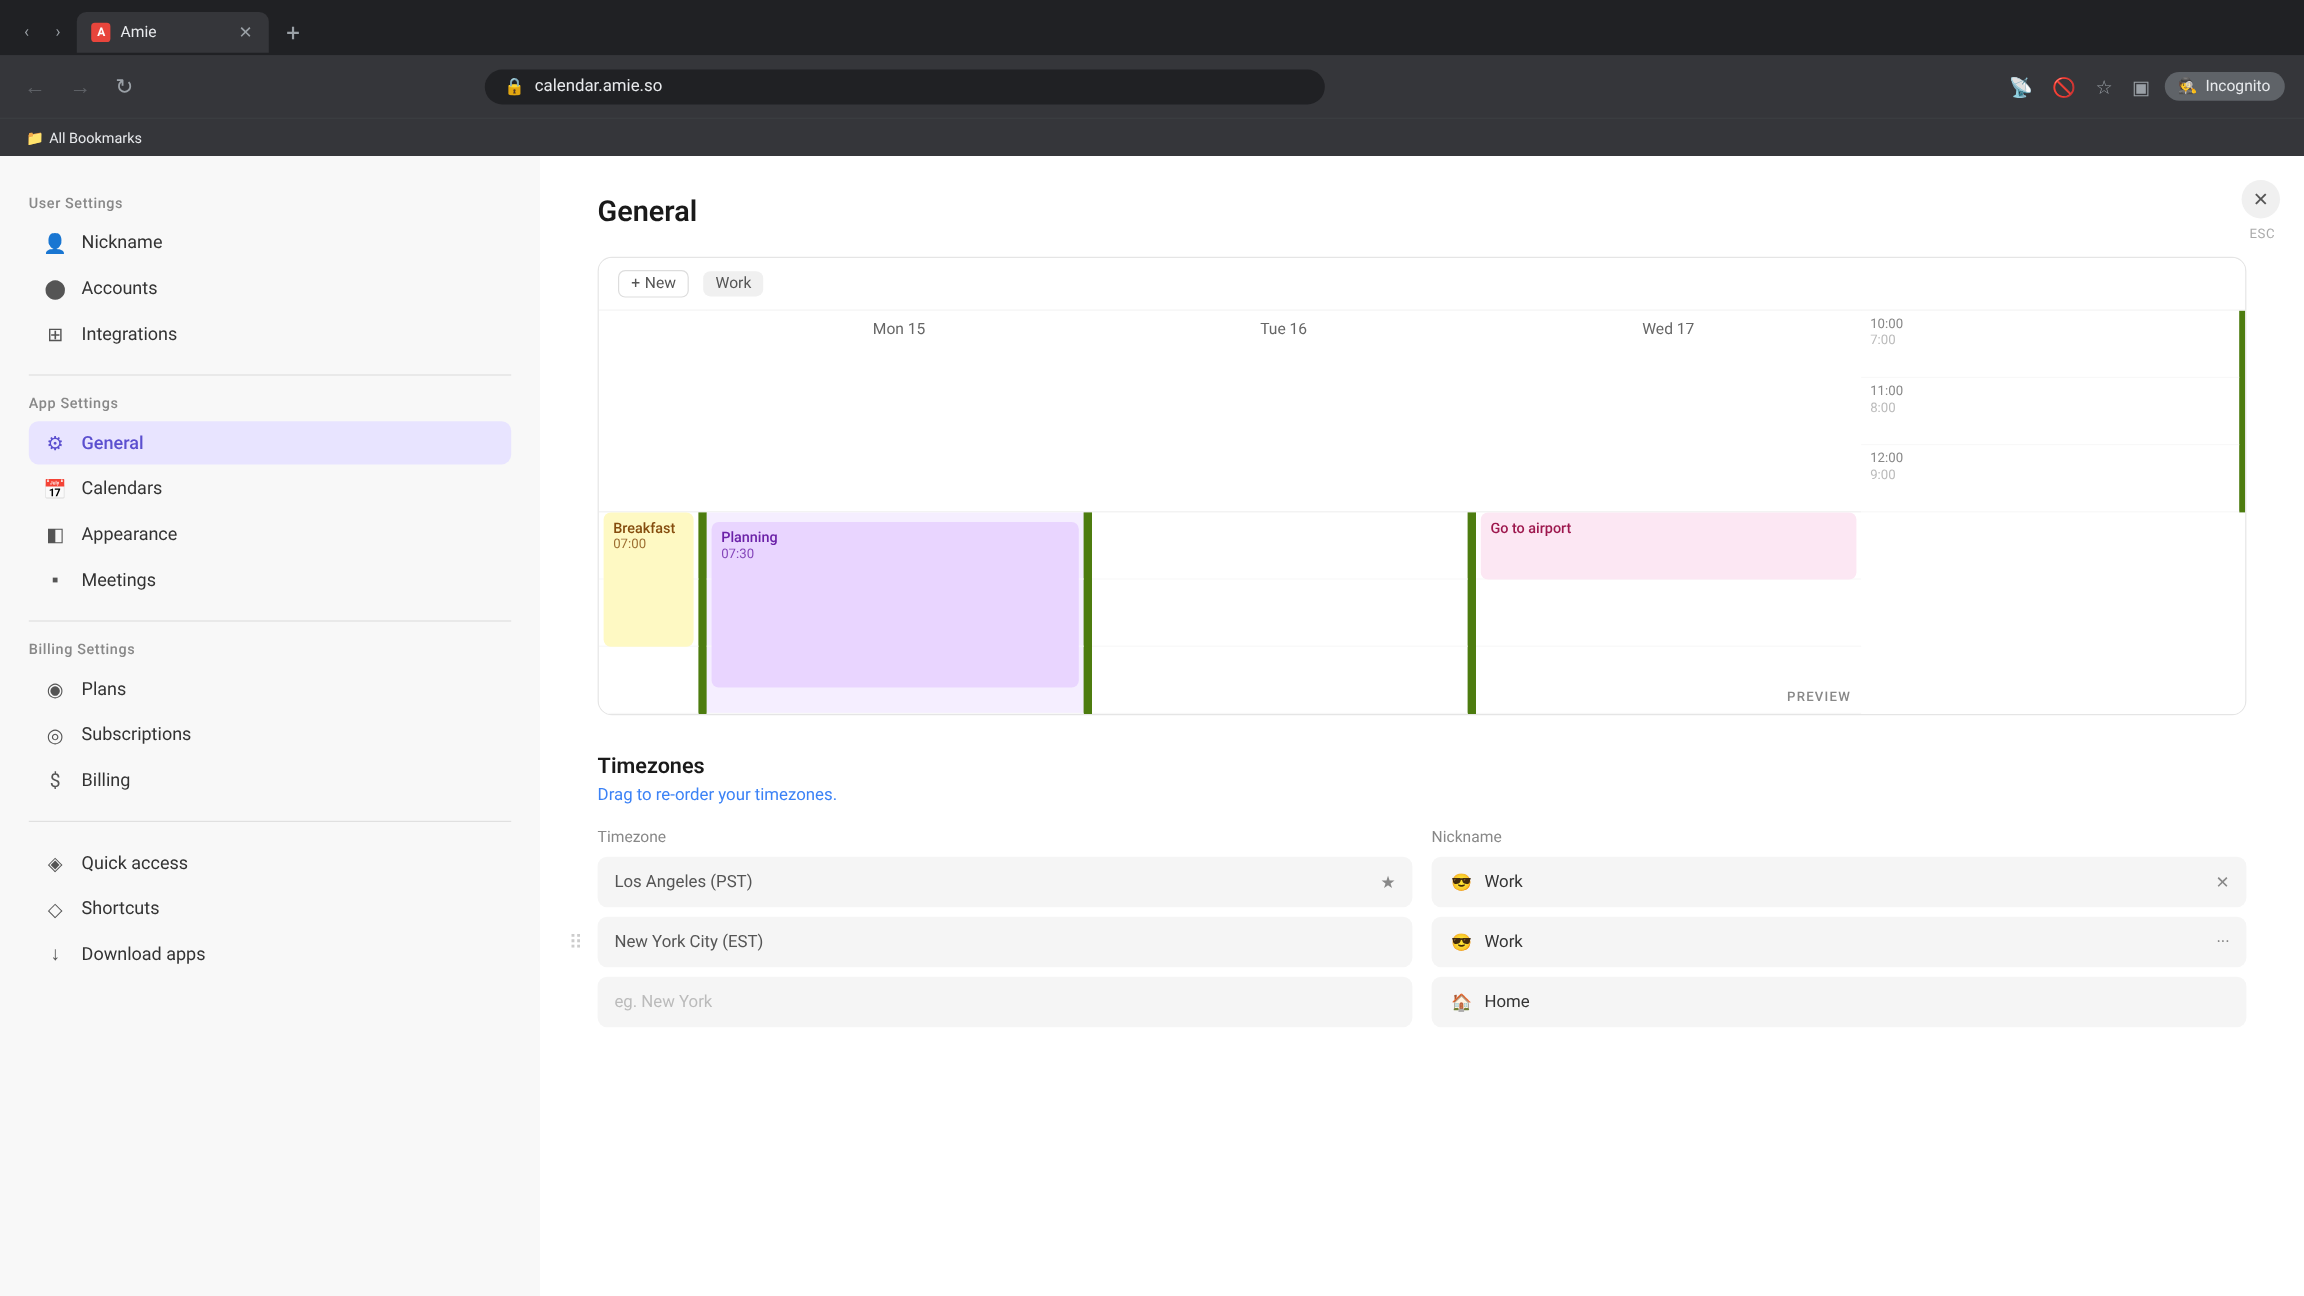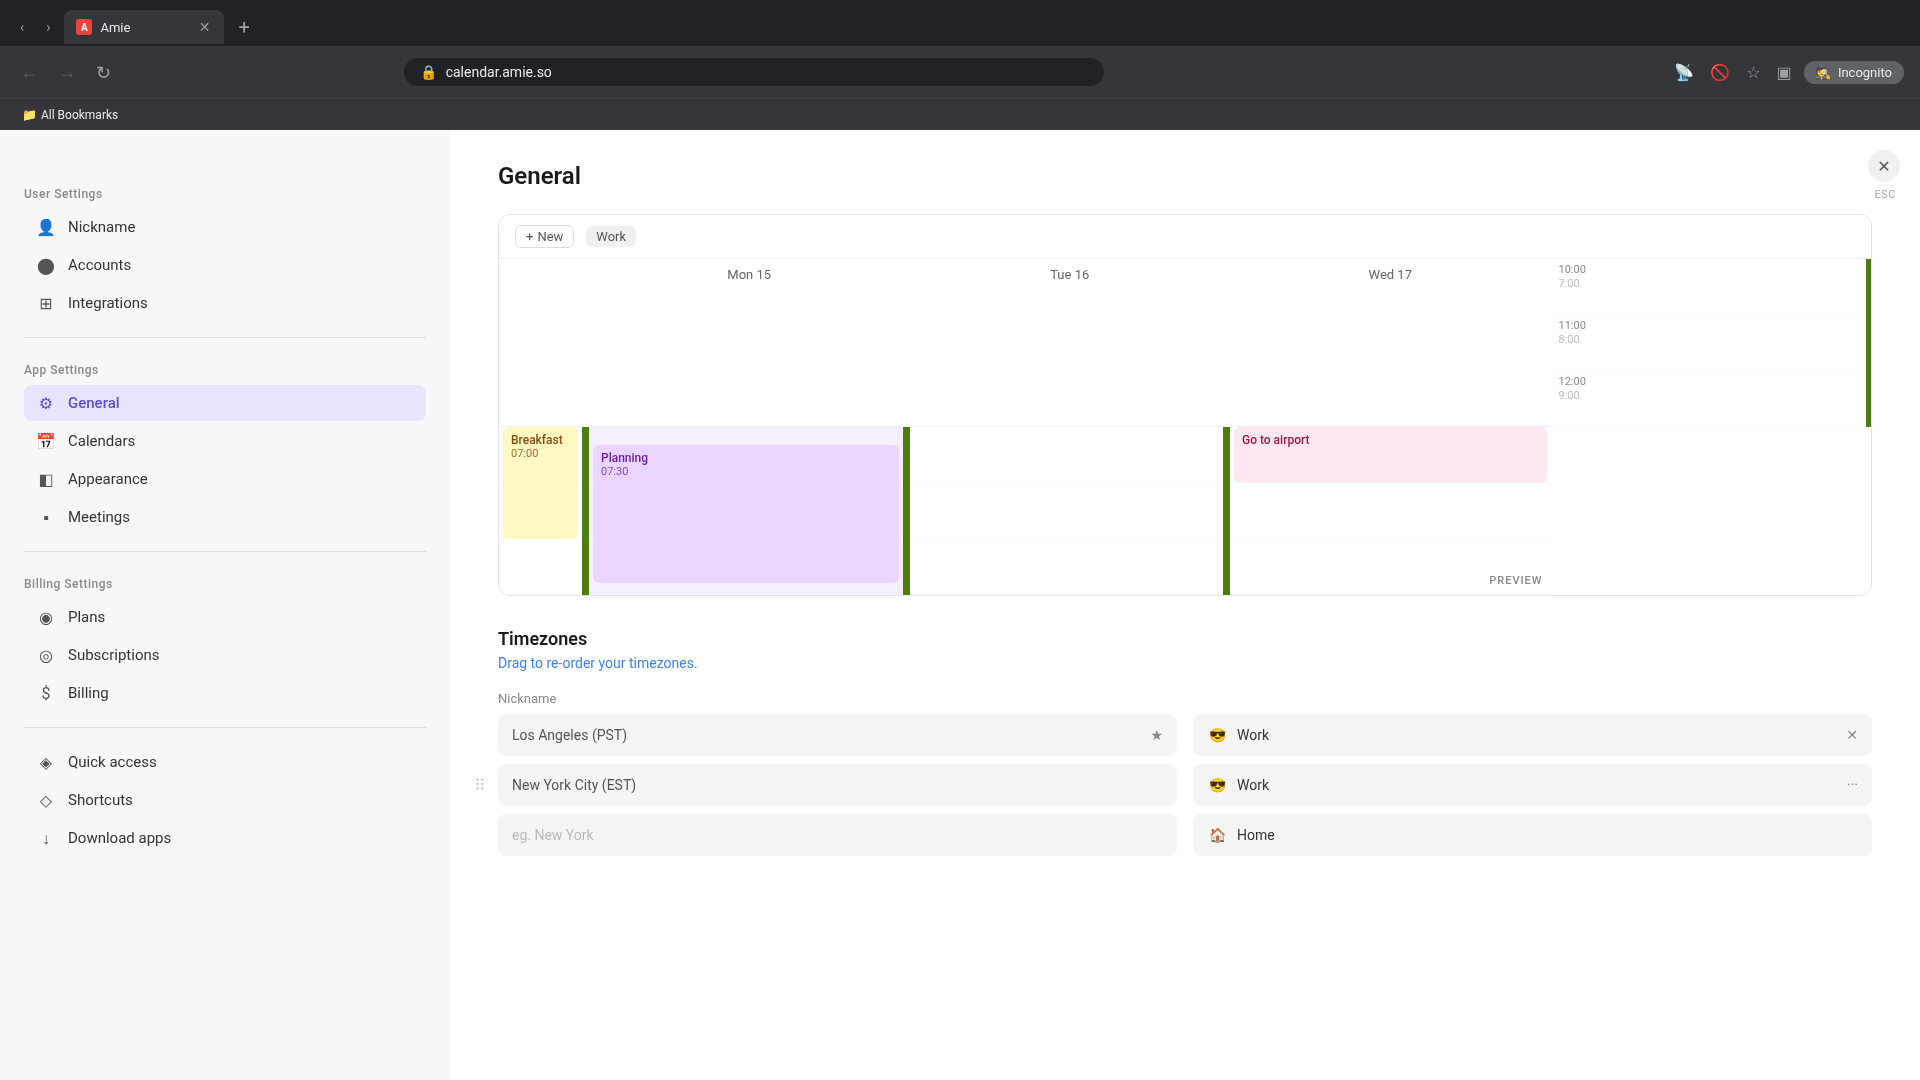--- a/index.html
+++ b/index.html
@@ -162,21 +162,20 @@
       flex-shrink: 0;
       overflow-y: auto;
     }
     .settings-section-title {
       font-size: 12px;
       color: #888;
       font-weight: 500;
       letter-spacing: 0.5px;
       margin-bottom: 8px;
       text-transform: none;
-      margin-top: 25px;
     }
     .sidebar-item {
       display: flex;
       align-items: center;
       gap: 12px;
       padding: 8px 12px;
       border-radius: 8px;
       cursor: pointer;
       color: #333;
       font-size: 15px;
@@ -305,21 +304,21 @@
       background: #fef9c3;
       color: #854d0e;
       top: 0;
       left: 4px;
       right: 4px;
       height: 112px;
     }
     .event-planning {
       background: #e9d5ff;
       color: #6b21a8;
-      top: 18px;
+      top: 8px;
       left: 4px;
       right: 4px;
       height: 138px;
     }
     .event-airport {
       background: #fce7f3;
       color: #9d174d;
       top: 0;
       left: 4px;
       right: 4px;
@@ -643,20 +642,21 @@
           </div>
           <span class="preview-label">PREVIEW</span>
         </div>
       </div>
     </div>
 
     <div class="section-title">Timezones</div>
     <div class="section-desc">Drag to re-order your timezones.</div>
 
     <div class="tz-header-row">
+      <div class="tz-col-label">Timezone</div>
       <div class="tz-col-label">Nickname</div>
     </div>
 
     <div class="tz-row">
       <div class="tz-input">
         <span class="tz-input-text">Los Angeles (PST)</span>
         <span class="tz-star">★</span>
       </div>
       <div class="nickname-input">
         <div class="emoji-icon">

